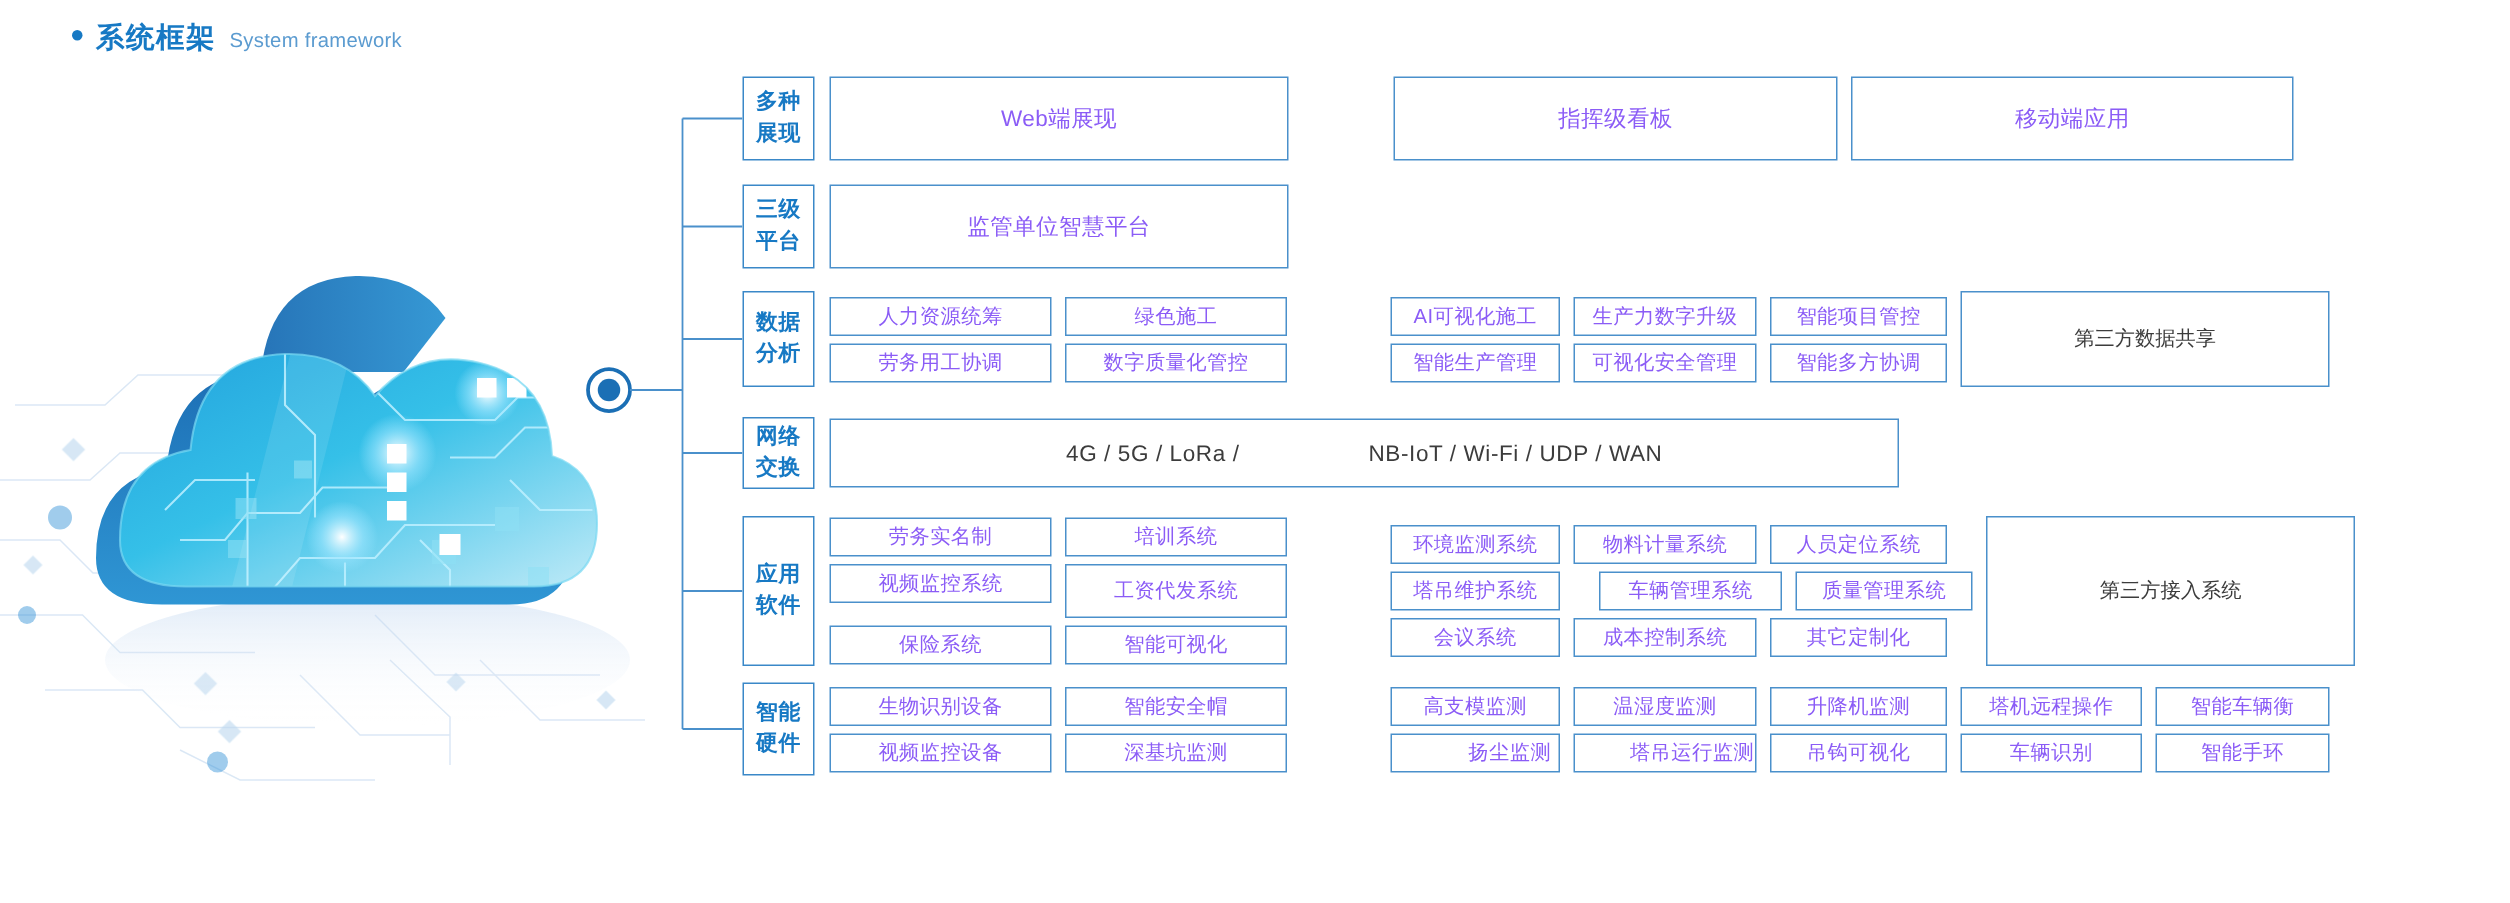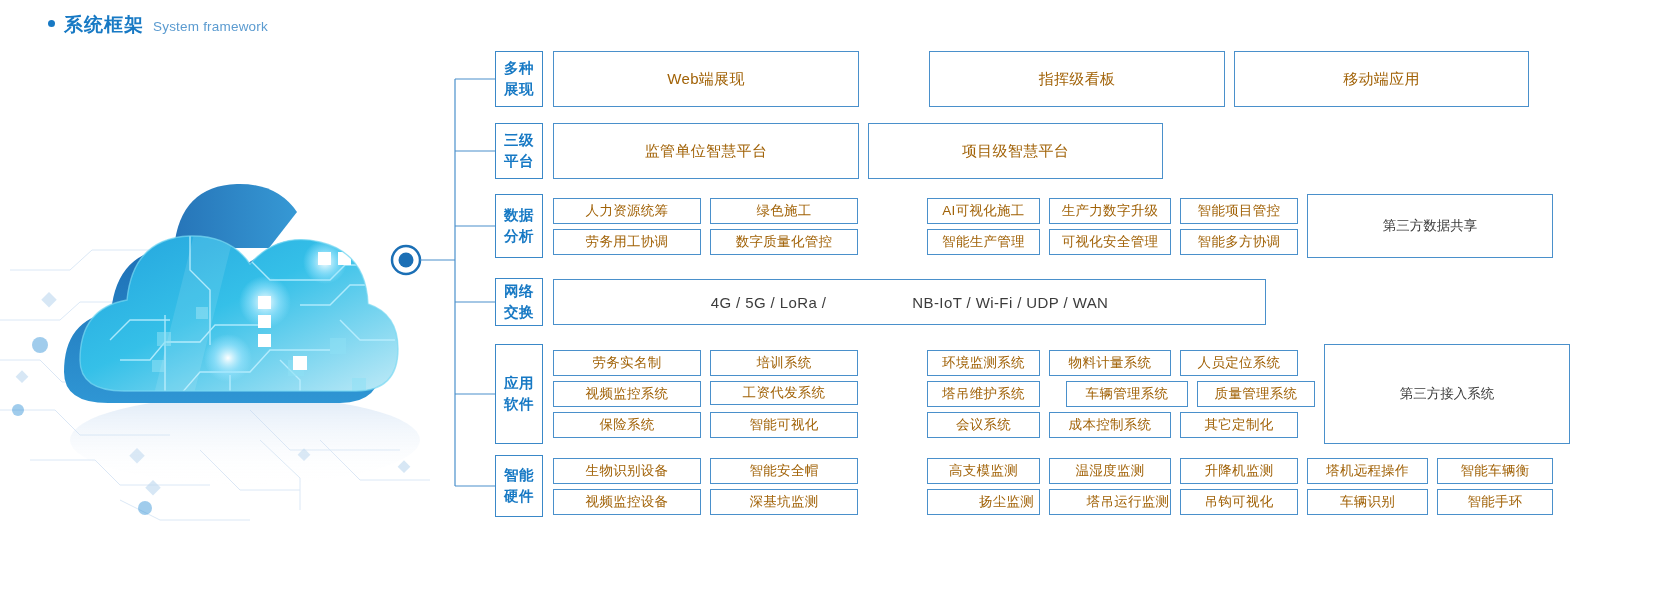--- a/index.html
+++ b/index.html
@@ -31,21 +31,21 @@
     font-size:14.5px; font-weight:700; line-height:1.42;
     display:flex; flex-direction:column; align-items:center; justify-content:center;
     letter-spacing:.5px; background:#fff; flex:none;
   }
   .rowbody { display:flex; align-items:stretch; margin-left:10px; flex:1; }
 
   .grp { display:flex; flex-direction:column; justify-content:center; }
   .cellrow { display:flex; }
 
   .cell {
-    border:1px solid #4a90cb; background:#fff; color:#a16207;
+    border:1px solid #4a90cb; background:#fff; color:#8b5cf6;
     display:flex; align-items:center; justify-content:center;
     font-size:13.5px; letter-spacing:.3px; text-align:center;
   }
   .big { font-size:15px; }
 
   
   .netwrap { position:relative; display:flex; align-items:center; }
   .netbox {
     border:1px solid #4a90cb; height:46px; display:flex; align-items:center;
     justify-content:center; gap:86px; background:#fff;
@@ -209,21 +209,20 @@
   </div>
 </div>
 
 <div class="row" style="left:495px; top:123px; width:1178px; height:56px;">
   <div class="rowlabel">
     <span>三级</span>
     <span>平台</span>
   </div>
   <div class="rowbody">
     <div class="cell big" style="width:306px;">监管单位智慧平台</div>
-    <div class="cell big" style="width:295px; margin-left:9px;">项目级智慧平台</div>
   </div>
 </div>
 
 <div class="row" style="left:495px; top:194px; width:1178px; height:64px;">
   <div class="rowlabel">
     <span>数据</span>
     <span>分析</span>
   </div>
   <div class="rowbody">
     <div class="grp" style="gap:5px;">
@@ -272,21 +271,21 @@
     <span>软件</span>
   </div>
   <div class="rowbody">
     <div class="grp" style="gap:5px;">
       <div class="cellrow" style="gap:9px;">
         <div class="cell" style="width:148px;height:26px;">劳务实名制</div>
         <div class="cell" style="width:148px;height:26px;">培训系统</div>
       </div>
       <div class="cellrow" style="gap:9px;">
         <div class="cell" style="width:148px;height:26px;">视频监控系统</div>
-        <div class="cell" style="width:148px;height:24px;">工资代发系统</div>
+        <div class="cell" style="width:148px;height:36px;">工资代发系统</div>
       </div>
       <div class="cellrow" style="gap:9px;">
         <div class="cell" style="width:148px;height:26px;">保险系统</div>
         <div class="cell" style="width:148px;height:26px;">智能可视化</div>
       </div>
     </div>
     <div class="grp" style="gap:5px; margin-left:69px;">
       <div class="cellrow" style="gap:9px;">
         <div class="cell" style="width:113px;height:26px;">环境监测系统</div>
         <div class="cell" style="width:122px;height:26px;">物料计量系统</div>

